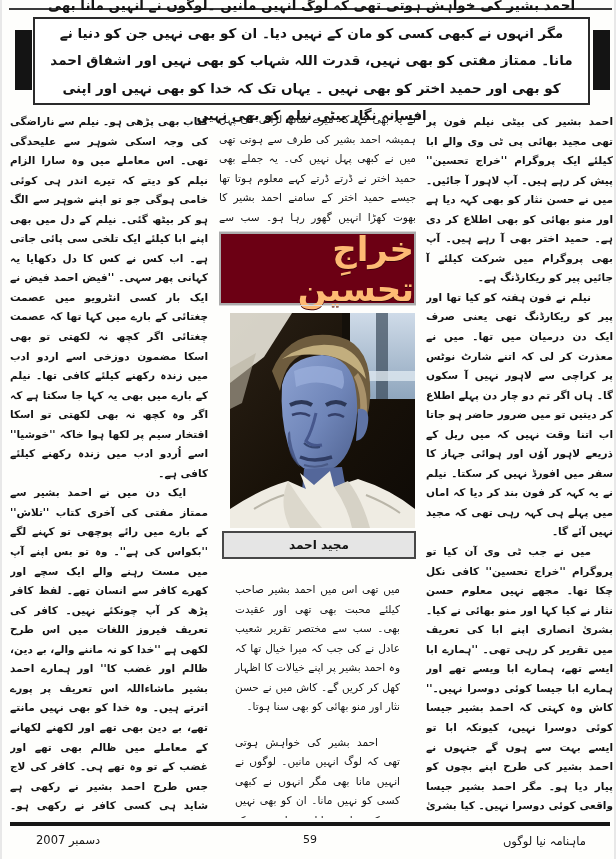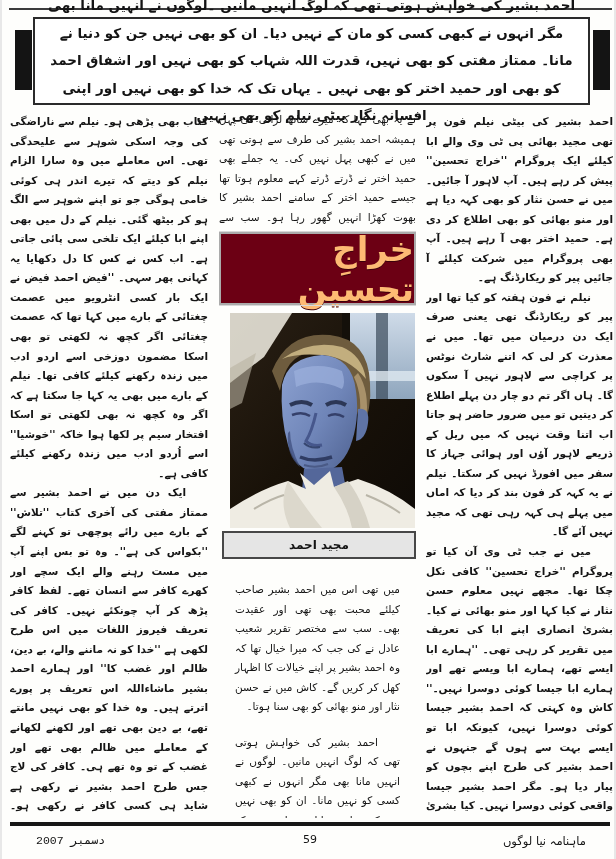--- a/index.html
+++ b/index.html
@@ -49,21 +49,21 @@
   .mid-bottom { flex:1; overflow:hidden; margin-top:5px;
                 font-size:10.5px; line-height:19.55px; text-align:justify; }
   .mid-bottom p { margin:16px; text-indent:22px; }
   .mid-bottom p.cont { text-indent:0; }
 
   .footer-rule { position:absolute; left:8px; top:822px; width:600px; height:4px; background:#171717; }
   .footer { position:absolute; left:8px; top:831px; width:600px; height:22px; font-size:11.5px; }
   .footer .magazine { position:absolute; right:24px; top:3px; }
   .footer .pagenum  { position:absolute; left:50%; top:2px; transform:translateX(-50%);
                       font-size:11px; direction:ltr; }
-  .footer .issue    { position:absolute; left:26px; top:2px;font-family:Liberation Mono, monospace; }
+  .footer .issue    { position:absolute; left:26px; top:2px; }
 </style>
 </head>
 <body>
 
 <div class="page">
 
   <div class="top-rule"></div>
 
   <div class="mast-bar left"></div>
   <div class="mast-bar right"></div>

